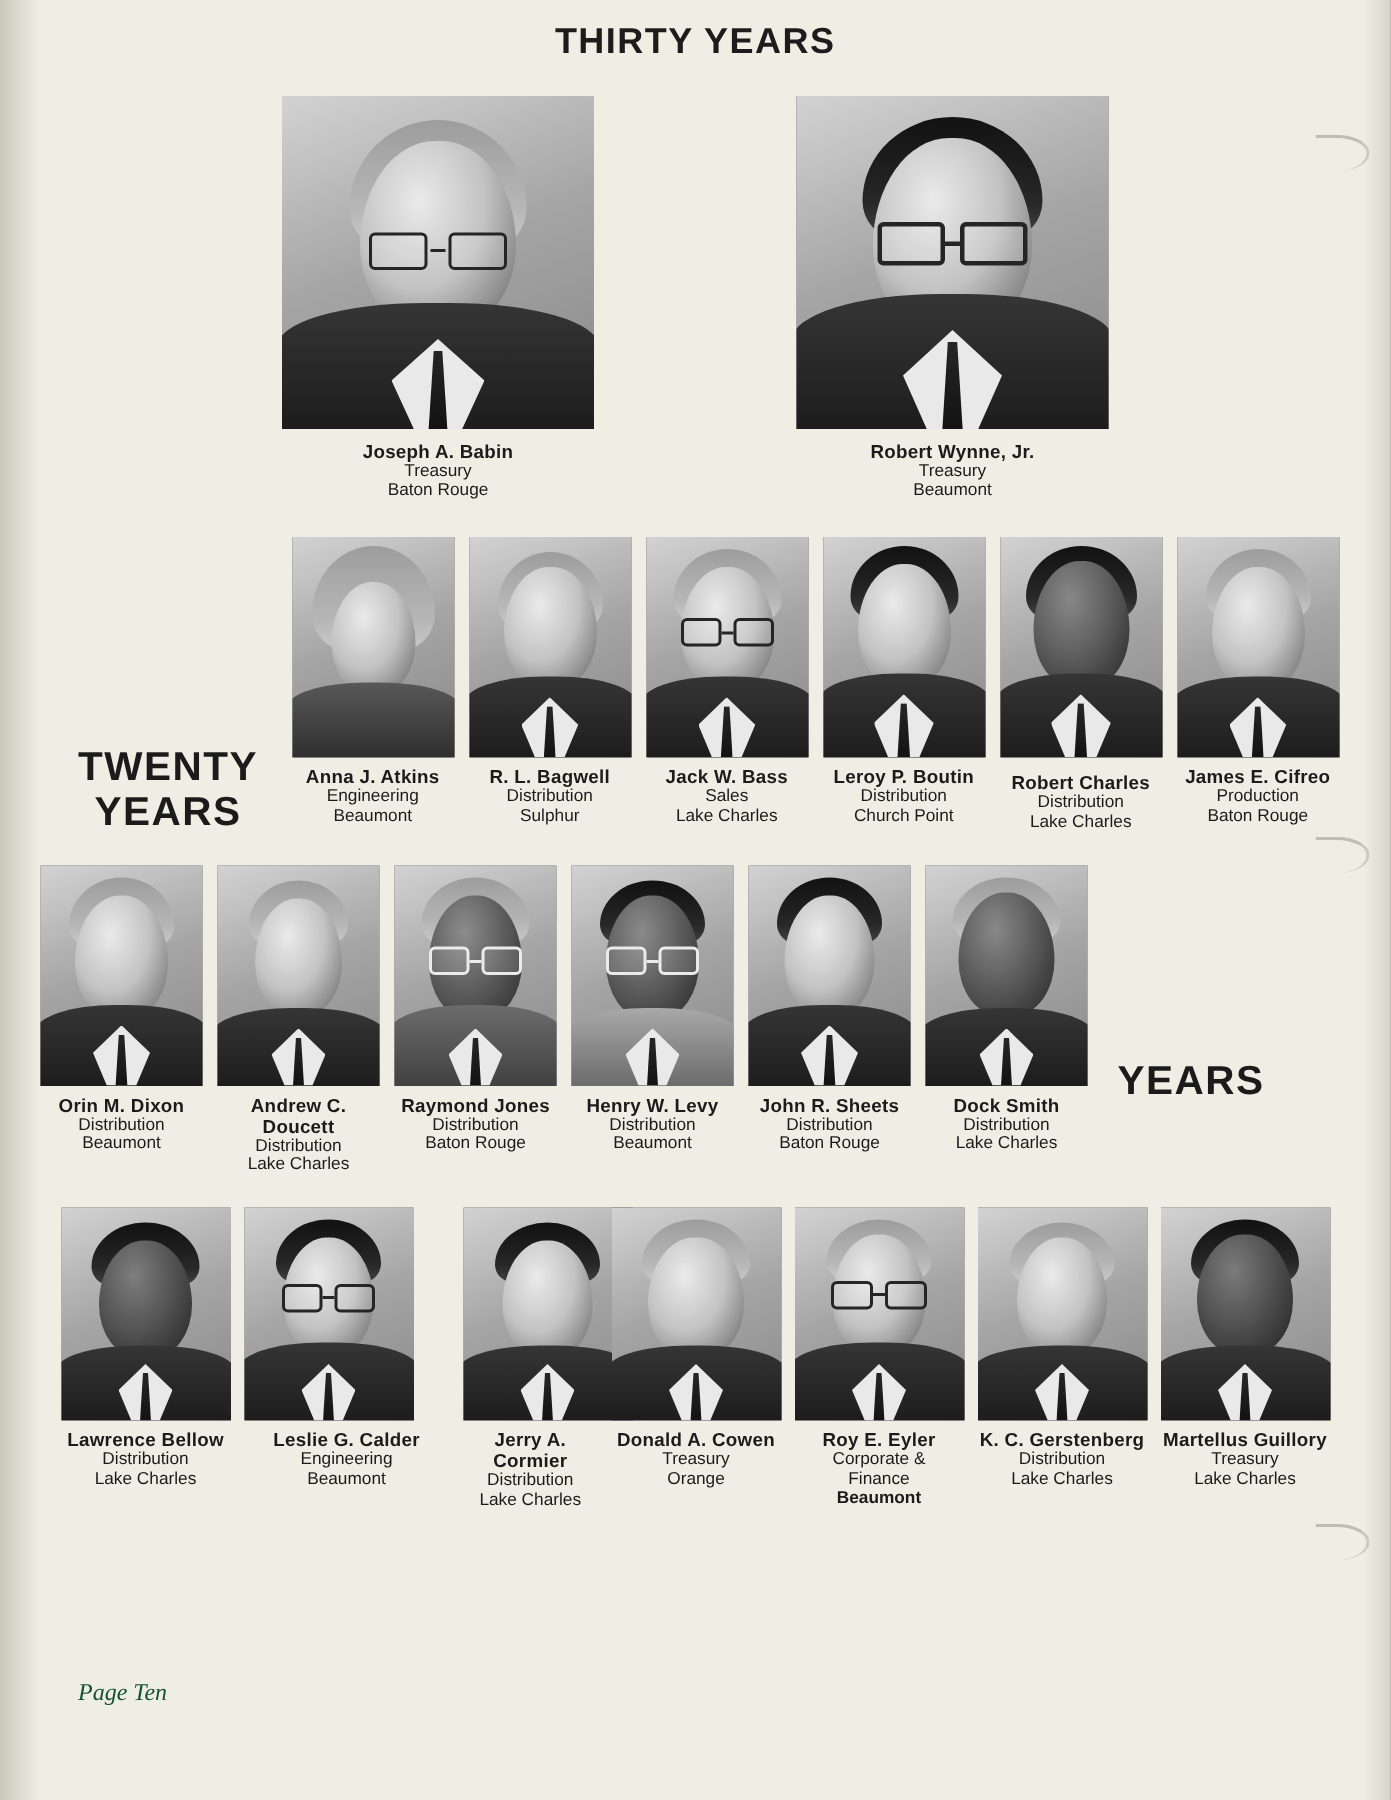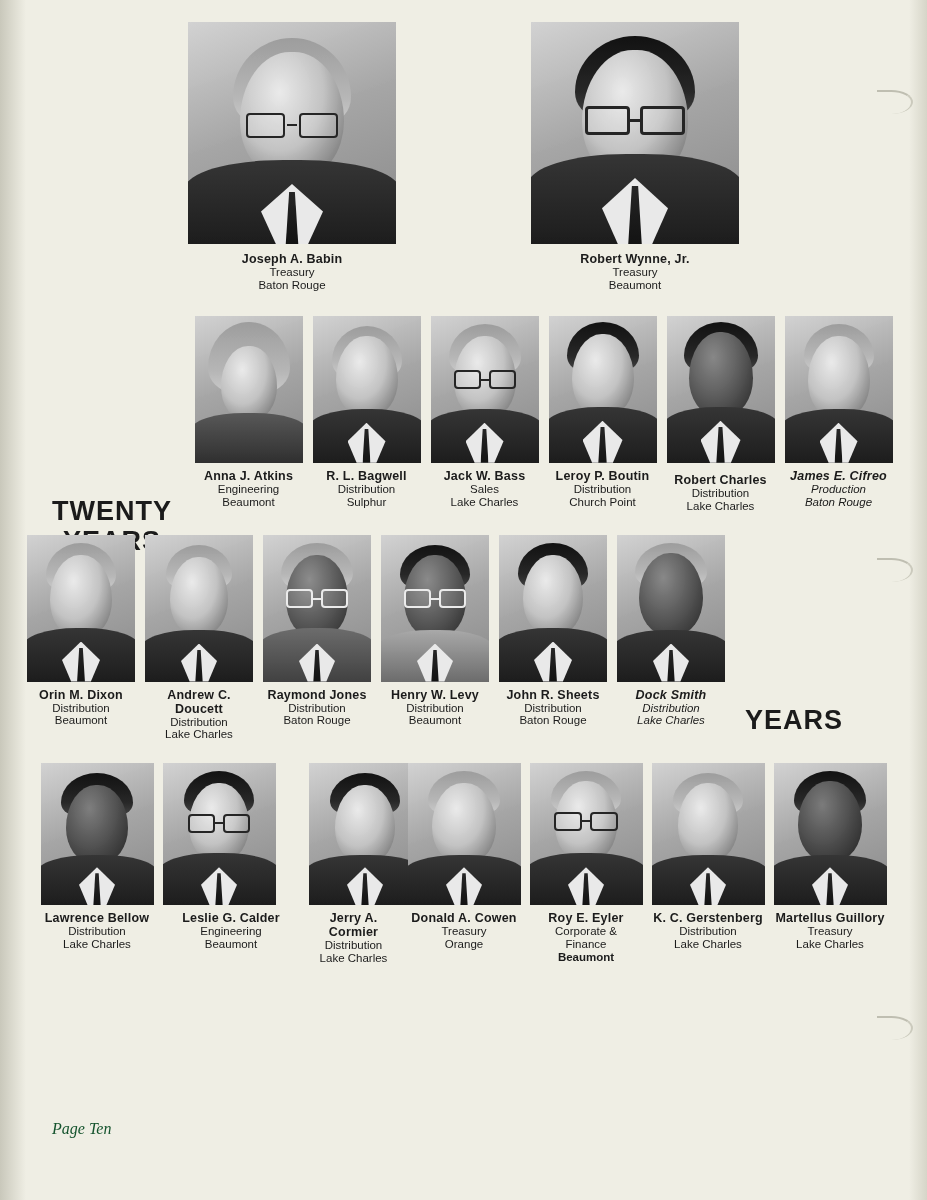--- a/index.html
+++ b/index.html
@@ -186,20 +186,21 @@
 </style>
 </head>
 <body>
 
 <div class="page">
 
   <div class="punch p1"></div>
   <div class="punch p2"></div>
   <div class="punch p3"></div>
 
+  <div class="subtitle">THIRTY YEARS</div>
 
   <div class="row" style="margin-top:22px; gap:135px;">
     <div class="cell" style="width:208px;">
       <div class="photo" style="width:208px;height:222px;">
         <div class="bg"></div>
         <div class="hair light" style="width:118px;height:84px;top:16px;"></div>
         <div class="head" style="width:104px;height:126px;top:30px;"></div>
         <div class="glasses" style="width:92px;height:22px;top:92px;">
           <i style="width:35px;height:21px;"></i>
             <em style="width:10px;"></em>
@@ -321,21 +322,21 @@
         <div class="shirt" style="width:40px;height:42px;"></div>
         <div class="tie" style="width:16px;height:36px;"></div>
       </div>
       <div class="caption" style="margin-top:10px;">
         <div class="cap-name">Robert Charles</div>
         <div class="cap-line">Distribution</div>
         <div class="cap-line">Lake Charles</div>
       </div>
     </div>
 
-    <div class="cell" style="width:108px;font-style:italic;">
+    <div class="cell" style="width:108px;">
       <div class="photo" style="width:108px;height:147px;">
         <div class="bg"></div>
         <div class="hair light" style="width:70px;height:46px;top:8px;"></div>
         <div class="head" style="width:62px;height:82px;top:20px;"></div>
         <div class="body" style="width:116px;height:54px;"></div>
         <div class="shirt" style="width:38px;height:40px;"></div>
         <div class="tie" style="width:15px;height:34px;"></div>
       </div>
       <div class="caption" style="margin-top:6px;">
         <div class="cap-name">James E. Cifreo</div>
@@ -443,21 +444,21 @@
 
     <div class="cell" style="width:108px;">
       <div class="photo skin-dark" style="width:108px;height:147px;">
         <div class="bg"></div>
         <div class="hair light" style="width:72px;height:42px;top:8px;"></div>
         <div class="head" style="width:64px;height:82px;top:18px;background:radial-gradient(ellipse at 38% 30%,#8b8880 0%,#615f57 45%,#403e39 80%,#2b2a26 100%);"></div>
         <div class="body" style="width:116px;height:52px;"></div>
         <div class="shirt" style="width:36px;height:38px;"></div>
         <div class="tie" style="width:14px;height:32px;"></div>
       </div>
-      <div class="caption" style="margin-top:6px;font-style:italic;">
+      <div class="caption" style="margin-top:6px;">
         <div class="cap-name">Dock Smith</div>
         <div class="cap-line">Distribution</div>
         <div class="cap-line">Lake Charles</div>
       </div>
     </div>
   </div>
 
   <div class="row" style="margin-top:22px; gap:9px;">
 
     <div class="cell" style="width:113px;">

